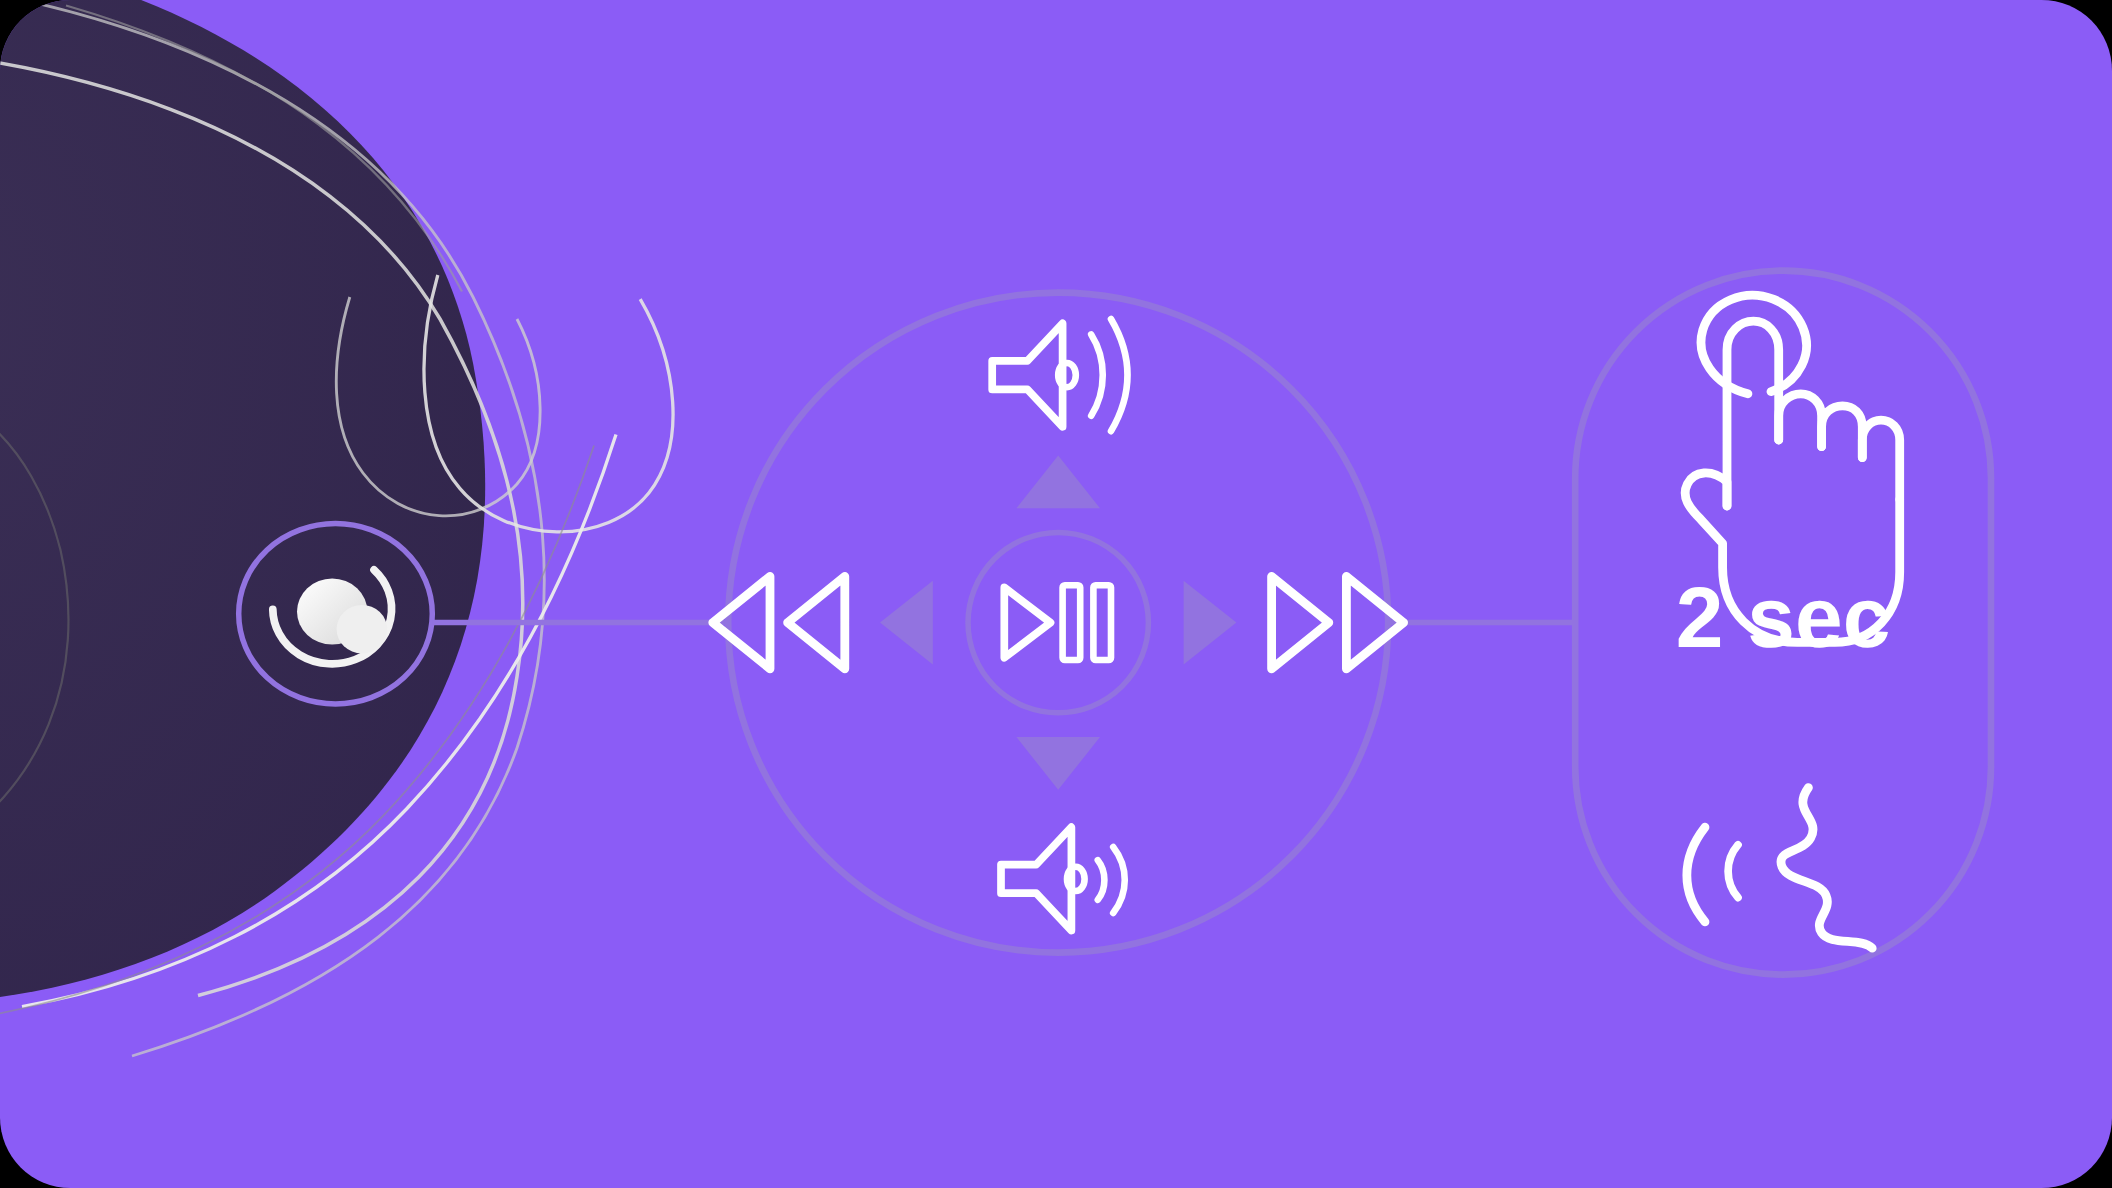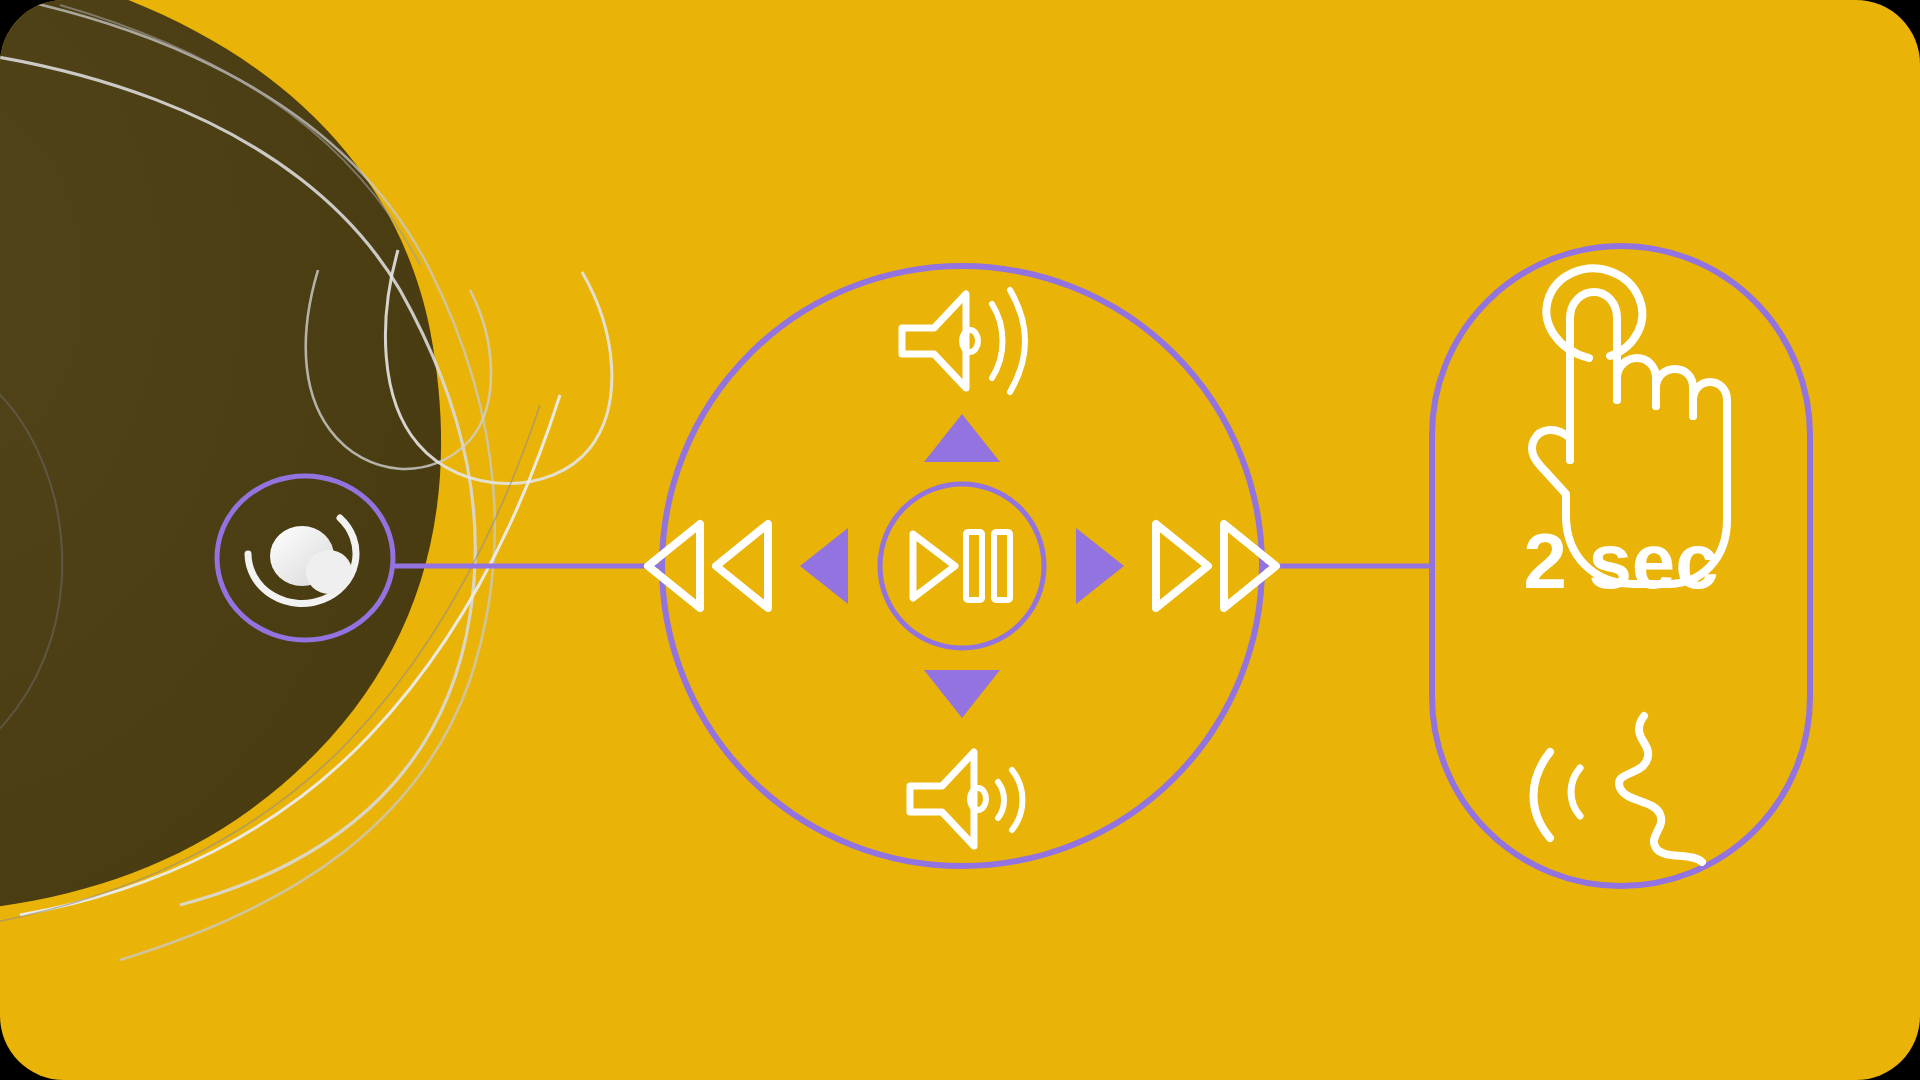--- a/index.html
+++ b/index.html
@@ -31,21 +31,21 @@
     position: absolute;
     left: 0; top: 0;
     width: 1920px;
     height: 1080px;
   }
 </style>
 </head>
 <body style="background: rgb(0, 0, 0);">
 
 <div id="canvas">
-  <div class="board" style="background: #eab308;">
+  <div class="board" style="background: #8b5cf6;">
 
     <svg class="layer" viewBox="0 0 1920 1080" xmlns="http://www.w3.org/2000/svg">
       <defs>
         <radialGradient id="cupShade" cx="30%" cy="35%" r="75%">
           <stop offset="0%" stop-color="#1f1f1f"></stop>
           <stop offset="100%" stop-color="#141414"></stop>
         </radialGradient>
         <linearGradient id="btnGrad" x1="0" y1="0" x2="1" y2="1">
           <stop offset="0%" stop-color="#ffffff"></stop>
           <stop offset="100%" stop-color="#d8d8d8"></stop>

